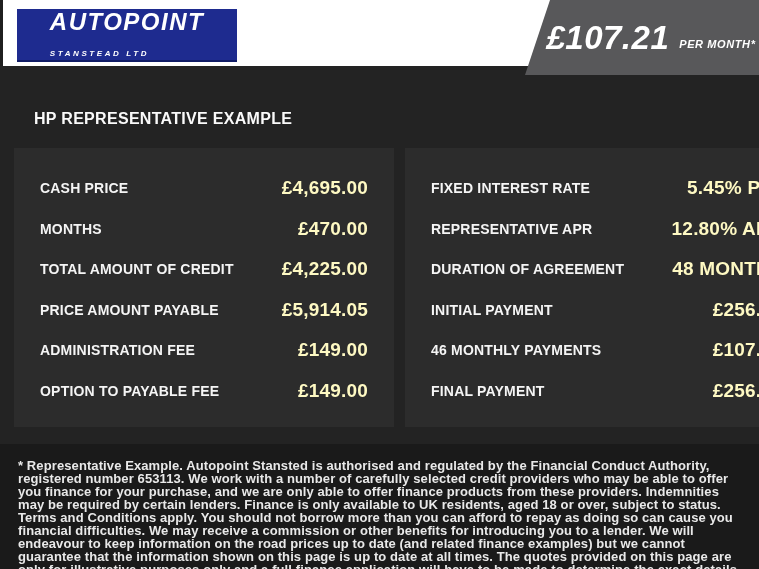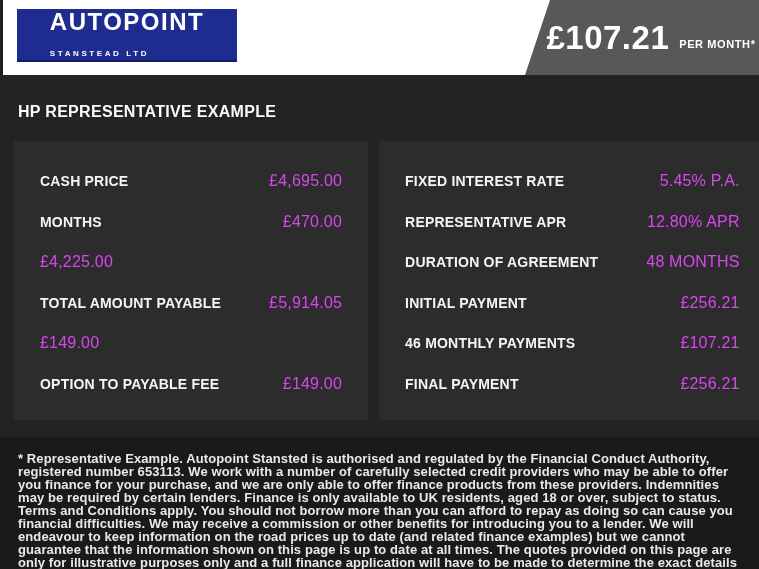--- a/index.html
+++ b/index.html
@@ -4,22 +4,22 @@
 <style>
   html,body{margin:0;padding:0;}
   body{
     width:759px;height:569px;overflow:hidden;
     background:var(--content-bg,#232323);
     font-family:"Liberation Sans",sans-serif;
     -webkit-font-smoothing:antialiased;
   }
   
   .header{
-    position:relative;height:75px;background:#ffffff;
-    border-left:3px solid #1f1f1f;box-sizing:border-box;
+    position:relative;height:66px;background:#ffffff;
+    border-left:3px solid #1f1f1f;box-sizing:border-box;font-style:italic;
   }
   .logo-box{
     position:absolute;left:14px;top:9px;width:220px;height:53px;
     background:var(--logo-blue,#1e2b8f);
     border-bottom:2px solid #101c66;
     display:flex;align-items:center;justify-content:center;box-sizing:border-box;
   }
   .logo-inner{display:inline-block;text-align:left;}
   .logo-line1{
     color:#fff;font-weight:bold;font-size:24px;line-height:24px;
@@ -34,35 +34,35 @@
     background:var(--tag-gray,#58585a);
     clip-path:polygon(25px 0,100% 0,100% 100%,0 100%);
     display:flex;align-items:center;justify-content:center;
     color:#fff;padding-left:18px;box-sizing:border-box;
   }
   .price-amount{font-size:33px;font-weight:bold;letter-spacing:0.5px;}
   .price-per{font-size:11px;font-weight:bold;letter-spacing:0.6px;margin-left:10px;margin-top:12px;}
   
   .content{padding:0 14px;}
   .section-title{
-    margin:0;padding:27px 4px 0;color:#fafafa;
+    margin:16px;padding:27px 4px 0;color:#fafafa;
     font-size:16px;line-height:19px;font-weight:bold;letter-spacing:0.3px;
   }
   .panels{display:flex;gap:11px;margin-top:20px;}
   .panel{
     flex:1;height:279px;box-sizing:border-box;
     background:var(--panel-bg,#2c2c2c);
     padding:20px 26px 16px;
   }
   .row{height:40.5px;display:flex;justify-content:space-between;align-items:center;gap:48px;}
   .row-label{
     color:#f5f5f5;font-size:14px;font-weight:bold;letter-spacing:0.2px;white-space:nowrap;
   }
   .row-value{
-    color:#d946ef;font-size:16px;font-weight:normal;letter-spacing:0.2px;white-space:nowrap;
+    color:#fef9c3;font-size:19px;font-weight:bold;letter-spacing:0.2px;white-space:nowrap;
   }
   
   .footer{
     margin-top:17px;height:132px;box-sizing:border-box;
     background:var(--footer-bg,#1a1a1a);
     padding:15px 18px 0;
   }
   .disclaimer{
     margin:0;max-width:725px;color:#e9e9e9;
     font-size:13px;font-weight:bold;line-height:13px;letter-spacing:0.1px;
@@ -91,27 +91,29 @@
     <div class="panel">
       <div class="row">
         <span class="row-label">CASH PRICE</span>
         <span class="row-value">£4,695.00</span>
       </div>
       <div class="row">
         <span class="row-label">MONTHS</span>
         <span class="row-value">£470.00</span>
       </div>
       <div class="row">
+        <span class="row-label">TOTAL AMOUNT OF CREDIT</span>
         <span class="row-value">£4,225.00</span>
       </div>
       <div class="row">
-        <span class="row-label">TOTAL AMOUNT PAYABLE</span>
+        <span class="row-label">PRICE AMOUNT PAYABLE</span>
         <span class="row-value">£5,914.05</span>
       </div>
       <div class="row">
+        <span class="row-label">ADMINISTRATION FEE</span>
         <span class="row-value">£149.00</span>
       </div>
       <div class="row">
         <span class="row-label">OPTION TO PAYABLE FEE</span>
         <span class="row-value">£149.00</span>
       </div>
     </div>
 
     <div class="panel">
       <div class="row">

